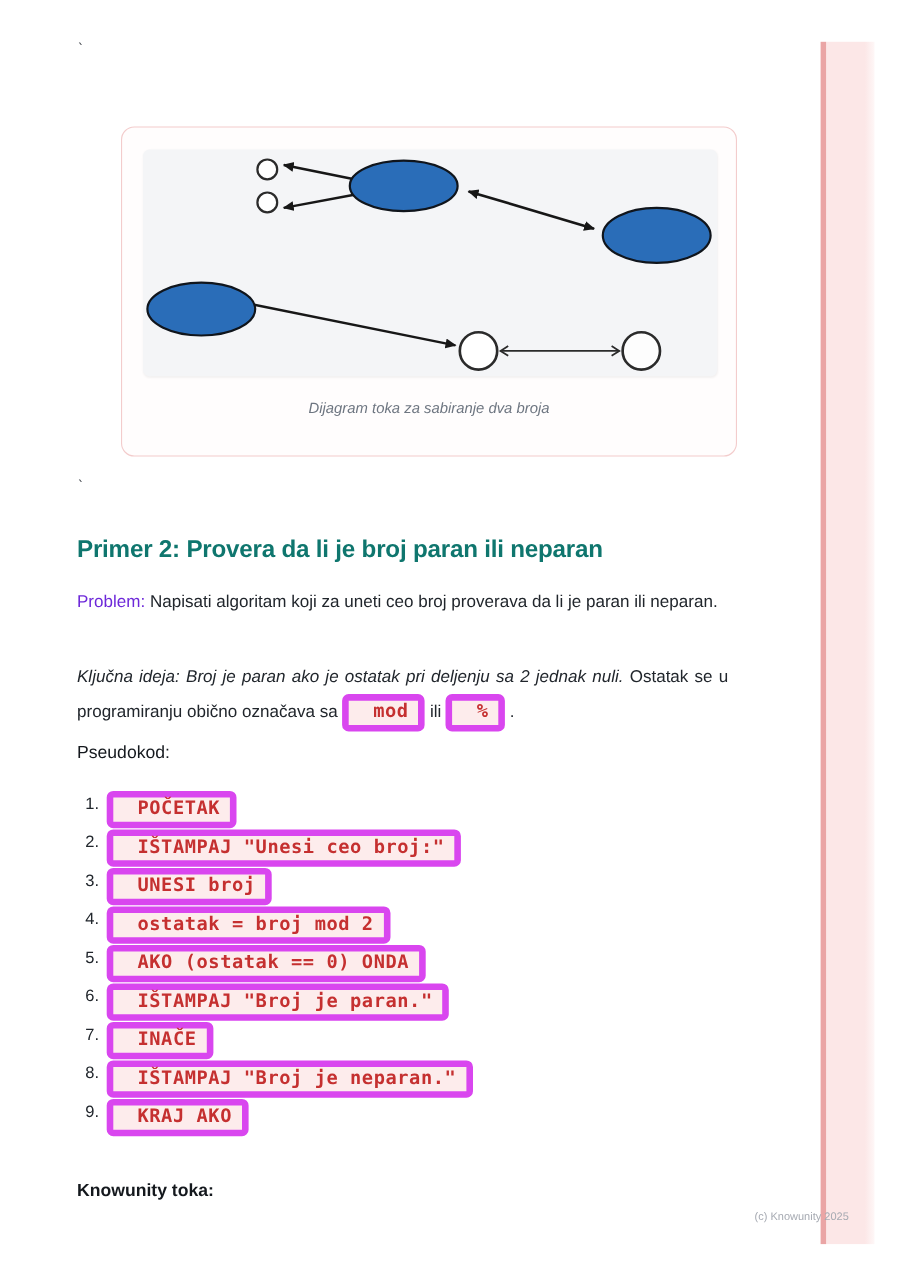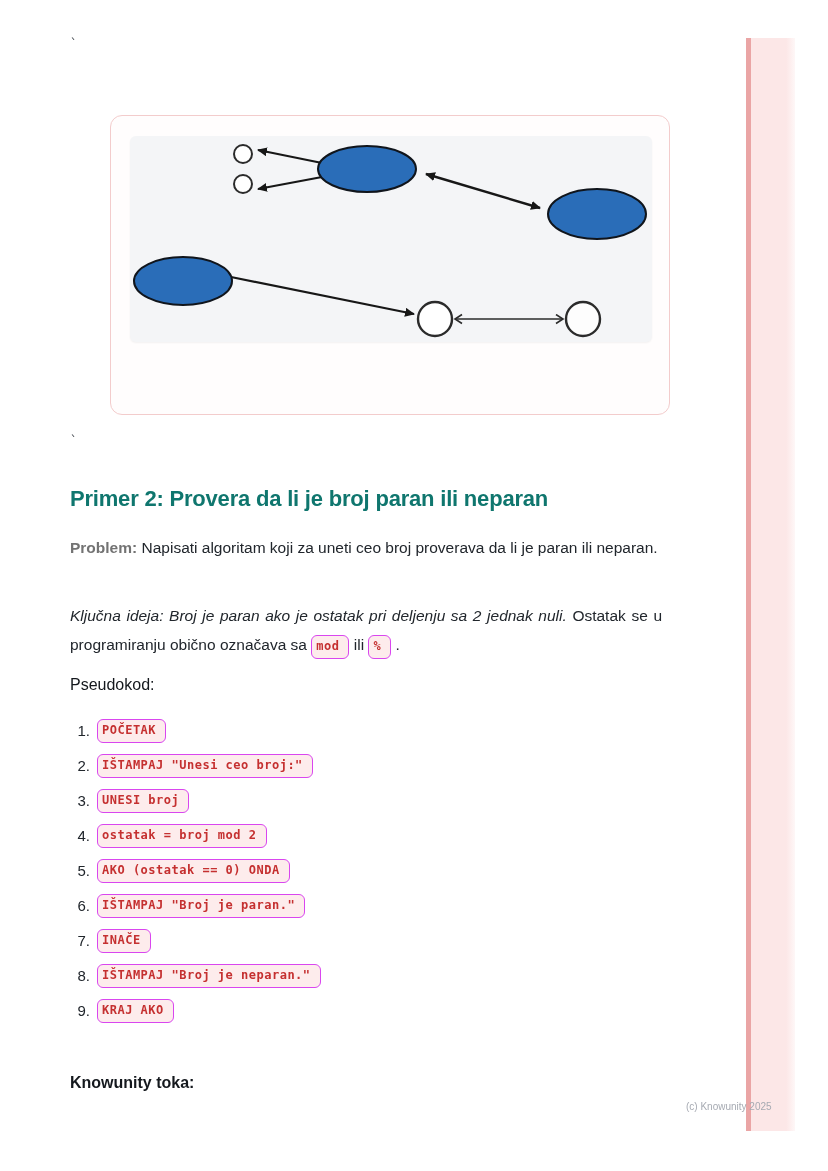--- a/index.html
+++ b/index.html
@@ -31,29 +31,29 @@
   .section-heading{
     left:70px;top:486px;width:600px;margin:0;
     font-size:22px;font-weight:bold;color:#0f766e;letter-spacing:-0.2px;
   }
 
   
   .para{width:592px;margin:0;font-size:15.5px;line-height:28.5px;text-align:justify;color:#21262c;}
   .p1{left:70px;top:534px;}
   .p2{left:70px;top:602px;}
   .para em{font-style:italic;}
-  .bold-label{font-weight:bold;color:#737373;}
+  .bold-label{font-weight:normal;color:#6d28d9;}
 
   
   .chip{
     display:inline-block;
     font-family:"DejaVu Sans Mono", monospace;font-weight:bold;
-    font-size:12px;line-height:15px;letter-spacing:0.5px;
-    color:#c53030;background:#fdecec;border:1px solid #d946ef;border-radius:6px;
-    padding:3px 9px 4px 4px;white-space:nowrap;vertical-align:baseline;
+    font-size:17px;line-height:15px;letter-spacing:0.5px;
+    color:#c53030;background:#fdecec;border:6px solid #d946ef;border-radius:6px;
+    padding:3px 9px 4px 22px;white-space:nowrap;vertical-align:baseline;
   }
 
   .sub-label{left:70px;top:676px;margin:0;font-size:16px;font-weight:normal;color:#14181d;text-align:right;}
   .sub-label2{left:70px;top:1074px;margin:0;font-size:16px;font-weight:bold;color:#14181d;}
 
   
   .pcode-list{left:50px;top:719px;list-style:none;margin:0;padding:0;}
   .pcode-list li{display:flex;align-items:flex-start;margin-bottom:12px;height:23px;}
   .item-num{
     width:40px;text-align:right;font-size:15px;color:#21262c;
@@ -105,20 +105,21 @@
 
       <circle cx="113" cy="18" r="9" fill="#ffffff" stroke="#2b2b2b" stroke-width="2"></circle>
       <circle cx="113" cy="48" r="9" fill="#ffffff" stroke="#2b2b2b" stroke-width="2"></circle>
       <ellipse cx="237" cy="33" rx="49" ry="23" fill="#2a6db8" stroke="#10151c" stroke-width="2"></ellipse>
       <ellipse cx="467" cy="78" rx="49" ry="25" fill="#2a6db8" stroke="#10151c" stroke-width="2"></ellipse>
       <ellipse cx="53" cy="145" rx="49" ry="24" fill="#2a6db8" stroke="#10151c" stroke-width="2"></ellipse>
       <circle cx="305" cy="183" r="17" fill="#ffffff" stroke="#2b2b2b" stroke-width="2.4"></circle>
       <circle cx="453" cy="183" r="17" fill="#fdfdfd" stroke="#2b2b2b" stroke-width="2.4"></circle>
     </svg>
   </div>
+  <figcaption class="figure-caption">Dijagram toka za sabiranje dva broja</figcaption>
 </figure>
 
 <span class="abs backtick" style="left:70px;top:434px;">`</span>
 
 <h1 class="abs section-heading">Primer 2: Provera da li je broj paran ili neparan</h1>
 
 <p class="abs para p1">
   <strong class="bold-label">Problem:</strong>
   <span>Napisati algoritam koji za uneti ceo broj proverava da li je paran ili neparan.</span>
 </p>

